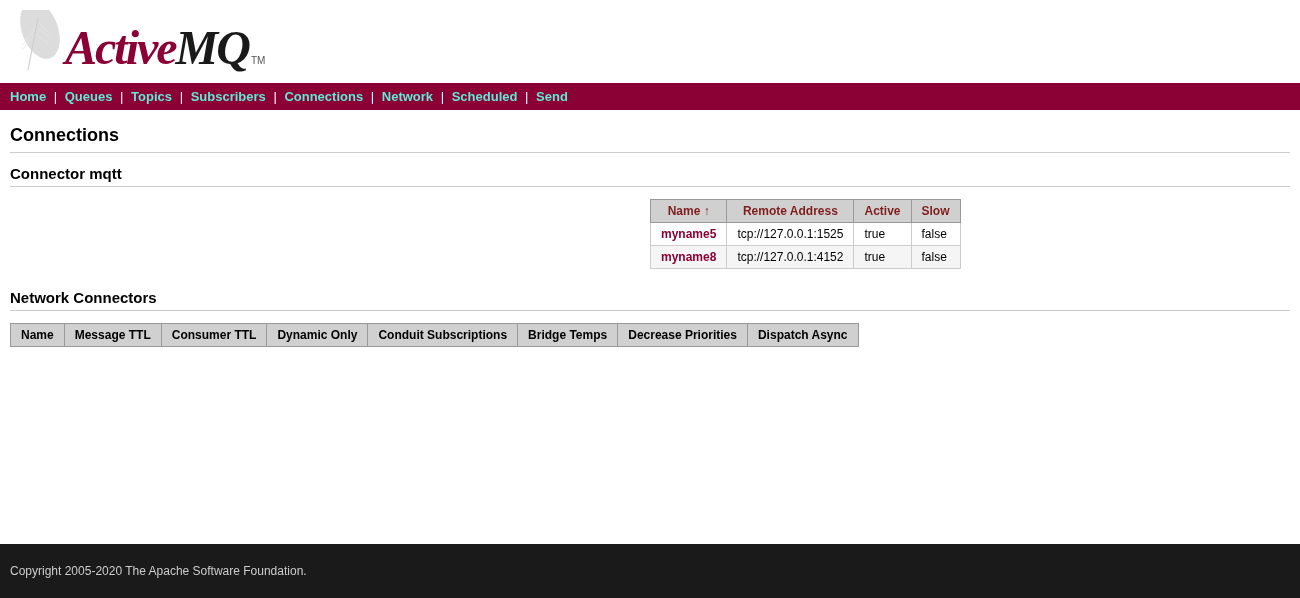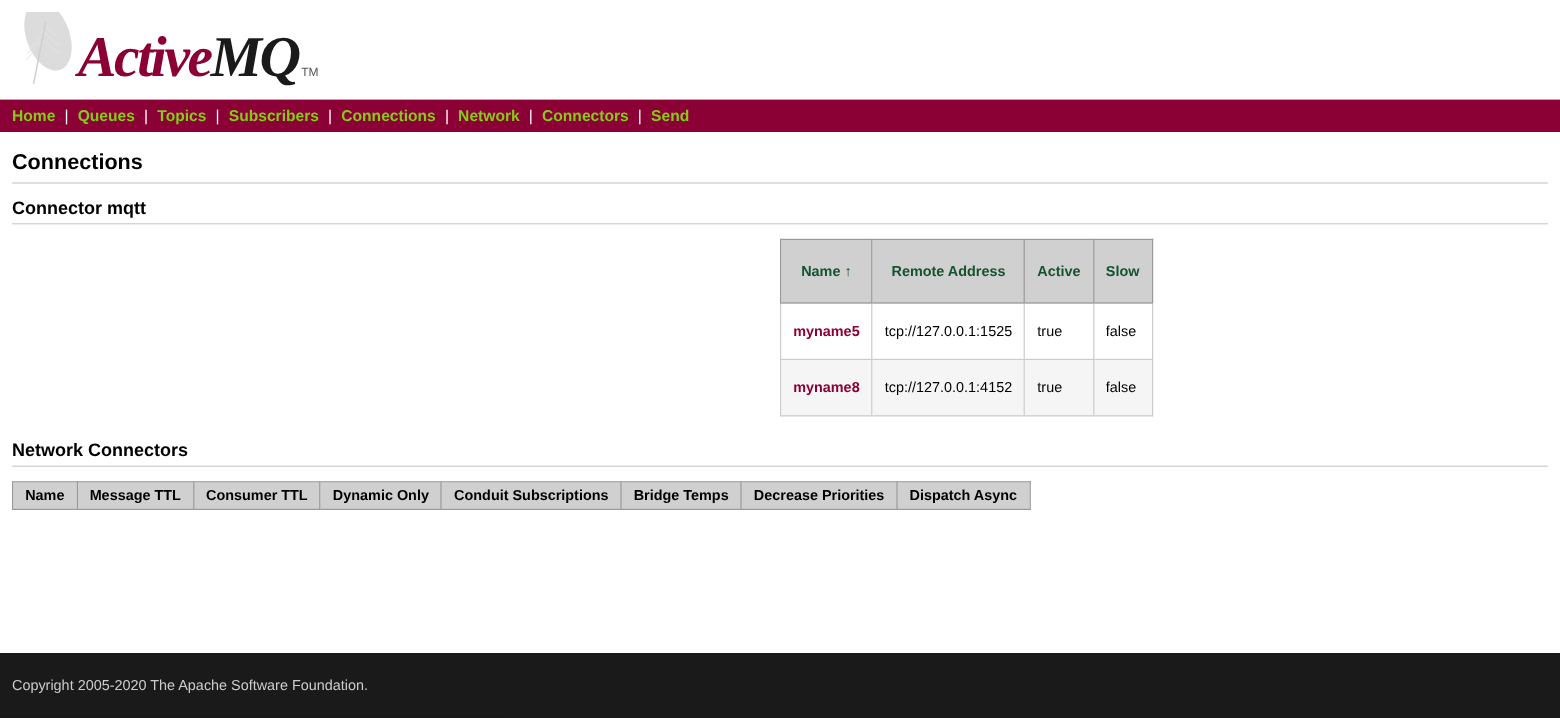--- a/index.html
+++ b/index.html
@@ -6,43 +6,43 @@
     body { font-family: Arial, sans-serif; font-size: 13px; background: #fff; color: #000; }
 
     
     #header { background: #fff; padding: 8px 10px; display: flex; align-items: center; }
     #logo-text { font-size: 48px; font-weight: 900; color: #8b0035; font-style: italic; font-family: 'Times New Roman', serif; letter-spacing: -2px; margin-top: 12px; }
     #logo-text span { color: #1a1a1a; }
     #logo-tm { font-size: 10px; color: #555; vertical-align: super; margin-left: 2px; }
 
     
     #nav { background: #8b0035; padding: 6px 10px; }
-    #nav a { color: #84cc16; text-decoration: none; font-size: 13px; font-weight: bold; }
+    #nav a { color: #5eead4; text-decoration: none; font-size: 13px; font-weight: bold; }
     #nav span { color: #fff; margin: 0 4px; }
 
     
     #main { padding: 15px 10px; }
 
     h1.page-title { font-size: 18px; font-weight: bold; color: #000; border-bottom: 1px solid #ccc; padding-bottom: 6px; margin-bottom: 12px; }
     h2.section-title { font-size: 15px; font-weight: bold; color: #000; border-bottom: 1px solid #ccc; padding-bottom: 4px; margin-bottom: 12px; }
     h2.sub-title { font-size: 15px; font-weight: bold; color: #000; border-bottom: 1px solid #ccc; padding-bottom: 4px; margin-bottom: 12px; margin-top: 20px; }
 
     
     .connector-table { border-collapse: collapse; margin-left: 640px; }
     .connector-table th {
       background: #d0d0d0;
       border: 1px solid #999;
-      padding: 19px 10px;
+      padding: 4px 10px;
       font-size: 12px;
       font-weight: bold;
-      color: #14532d;
+      color: #7f1d1d;
     }
     .connector-table td {
       border: 1px solid #ccc;
-      padding: 16px 10px;
+      padding: 4px 10px;
       font-size: 12px;
       color: #000;
     }
     .connector-table td a, .connector-table td.name-link {
       color: #8b0035;
       text-decoration: none;
       font-weight: bold;
     }
     .connector-table tr:nth-child(even) td { background: #f5f5f5; }
     .connector-table tr:nth-child(odd) td { background: #fff; }
@@ -96,21 +96,21 @@
   <a href="#">Queues</a>
   <span> | </span>
   <a href="#">Topics</a>
   <span> | </span>
   <a href="#">Subscribers</a>
   <span> | </span>
   <a href="#">Connections</a>
   <span> | </span>
   <a href="#">Network</a>
   <span> | </span>
-  <a href="#">Connectors</a>
+  <a href="#">Scheduled</a>
   <span> | </span>
   <a href="#">Send</a>
 </div>
 
 <div id="main">
   <h1 class="page-title">Connections</h1>
 
   <h2 class="section-title">Connector mqtt</h2>
 
   <table class="connector-table">

